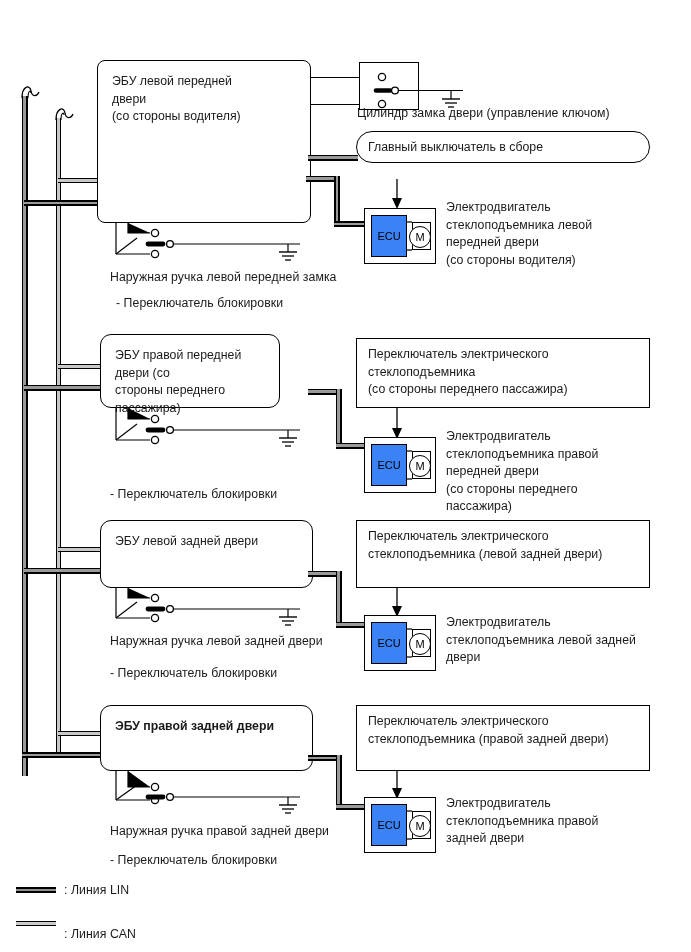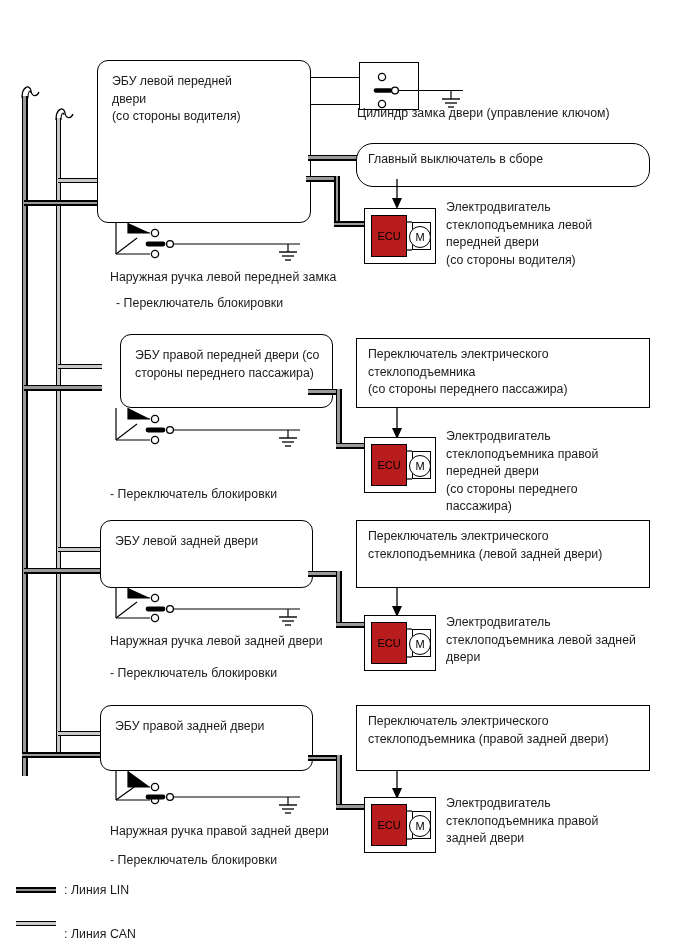--- a/index.html
+++ b/index.html
@@ -121,21 +121,21 @@
     position: absolute;
     left: 0; top: 0;
     width: 691px; height: 952px;
     overflow: visible;
     pointer-events: none;
   }
   .ecu-inner {
     position: absolute;
     box-sizing: border-box;
     border: 1.4px solid #000;
-    background: #b91c1c;
+    background: #3b82f6;
     font-size: 11px;
     display: flex;
     align-items: center;
     justify-content: center;
     color: #000;
   }
   .motor-c {
     position: absolute;
     box-sizing: border-box;
     border: 1.4px solid #000;
@@ -167,21 +167,21 @@
     <path d="M22,98 C22,86 30,84 31,91 C32,97 37,97 39,92" fill="none" stroke="#000" stroke-width="1.3"></path>
     <path d="M28,98 C28,90 31,90 31,93" fill="none" stroke="#000" stroke-width="1.1"></path>
     <path d="M56,120 C56,108 64,106 65,113 C66,119 71,119 73,114" fill="none" stroke="#000" stroke-width="1.3"></path>
     <path d="M61,120 C61,112 64,112 64,115" fill="none" stroke="#000" stroke-width="1.1"></path>
   </svg>
 
   <div class="can-h" style="left:58px; top:178px; width:44px;"></div>
 
   <div class="lin-h" style="left:24px; top:200px; width:78px;"></div>
 
-  <div class="box round" style="left:97px; top:60px; width:214px; height:163px;">
+  <div class="box round" style="left:97px; top:60px; width:214px; height:163px;border-radius:8px;">
     <div class="label">ЭБУ левой передней
 двери
 (со стороны водителя)</div>
   </div>
 
   <div class="w wh" style="left:310px; top:77px; width:50px;"></div>
   <div class="w wh" style="left:310px; top:104px; width:50px;"></div>
 
   <div class="box" style="left:359px; top:62px; width:60px; height:48px;"></div>
   <svg class="ov">
@@ -194,21 +194,21 @@
     <path d="M398,90.5 L463,90.5" stroke="#000" stroke-width="1.2"></path>
 
     <path d="M451,90.5 L451,99" stroke="#000" stroke-width="1.2"></path>
     <path d="M442,99 L460,99" stroke="#000" stroke-width="1.4"></path>
     <path d="M445,103 L457,103" stroke="#000" stroke-width="1.3"></path>
     <path d="M448,107 L454,107" stroke="#000" stroke-width="1.3"></path>
   </svg>
   <div class="txt" style="left:357px; top:105px; width:330px;">Цилиндр замка двери (управление ключом)</div>
 
   <div class="lin-h" style="left:308px; top:155px; width:50px;"></div>
-  <div class="box" style="left:356px; top:143px; width:294px; height:44px;border-radius:17px;">
+  <div class="box" style="left:356px; top:131px; width:294px; height:32px;border-radius:17px;">
     <div class="label">Главный выключатель в сборе</div>
   </div>
   <svg class="ov">
     <path d="M397,179 L397,200" stroke="#000" stroke-width="1.3"></path>
     <path d="M392,198 L397,209 L402,198 Z" fill="#000"></path>
   </svg>
 
   <div class="lin-h" style="left:306px; top:176px; width:34px;"></div>
   <div class="lin-v" style="left:334px; top:176px; height:51px;"></div>
   <div class="lin-h" style="left:334px; top:221px; width:32px;"></div>
@@ -240,21 +240,21 @@
     <path d="M279,252 L297,252" stroke="#000" stroke-width="1.4"></path>
     <path d="M282,256 L294,256" stroke="#000" stroke-width="1.3"></path>
     <path d="M285,260 L291,260" stroke="#000" stroke-width="1.3"></path>
   </svg>
   <div class="txt" style="left:110px; top:269px; width:280px;">Наружная ручка левой передней замка</div>
   <div class="txt" style="left:116px; top:295px; width:280px;">- Переключатель блокировки</div>
 
   <div class="can-h" style="left:58px; top:364px; width:44px;"></div>
   <div class="lin-h" style="left:24px; top:385px; width:78px;"></div>
 
-  <div class="box round" style="left:100px; top:334px; width:213px; height:74px;margin-left:20px;">
+  <div class="box round" style="left:100px; top:334px; width:180px; height:74px;">
     <div class="label">ЭБУ правой передней двери (со
 стороны переднего пассажира)</div>
   </div>
 
   <div class="box" style="left:356px; top:338px; width:294px; height:70px;">
     <div class="label">Переключатель электрического
 стеклоподъемника
 (со стороны переднего пассажира)</div>
   </div>
   <svg class="ov">
@@ -344,21 +344,21 @@
     <path d="M282,621 L294,621" stroke="#000" stroke-width="1.3"></path>
     <path d="M285,625 L291,625" stroke="#000" stroke-width="1.3"></path>
   </svg>
   <div class="txt" style="left:110px; top:633px; width:280px;">Наружная ручка левой задней двери</div>
   <div class="txt" style="left:110px; top:665px; width:280px;">- Переключатель блокировки</div>
 
   <div class="can-h" style="left:58px; top:731px; width:44px;"></div>
 
   <div class="lin-h" style="left:22px; top:752px; width:80px;"></div>
 
-  <div class="box round" style="left:100px; top:705px; width:213px; height:66px;">
+  <div class="box round" style="left:100px; top:705px; width:213px; height:66px;font-weight:bold;">
     <div class="label">ЭБУ правой задней двери</div>
   </div>
 
   <div class="box" style="left:356px; top:705px; width:294px; height:66px;">
     <div class="label">Переключатель электрического
 стеклоподъемника (правой задней двери)</div>
   </div>
   <svg class="ov">
     <path d="M397,771 L397,790" stroke="#000" stroke-width="1.3"></path>
     <path d="M392,788 L397,799 L402,788 Z" fill="#000"></path>

